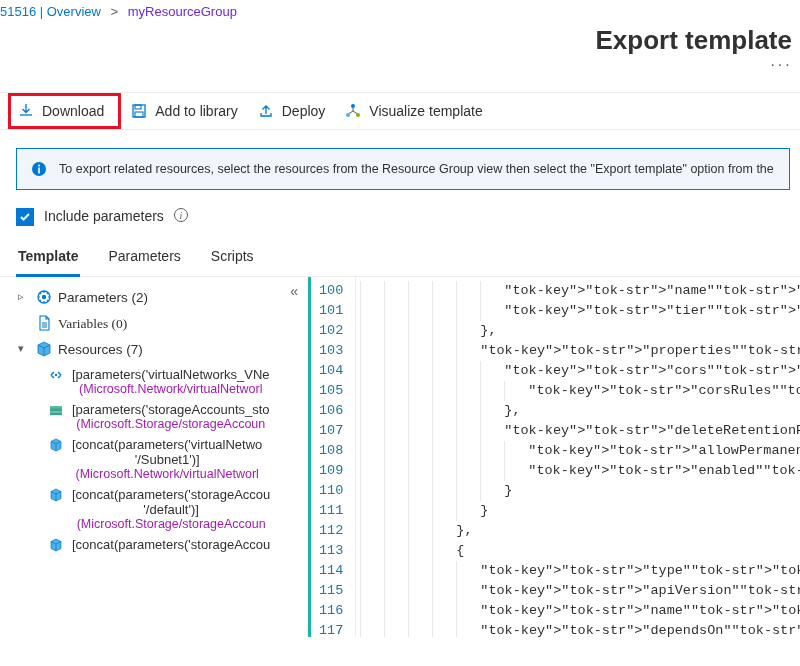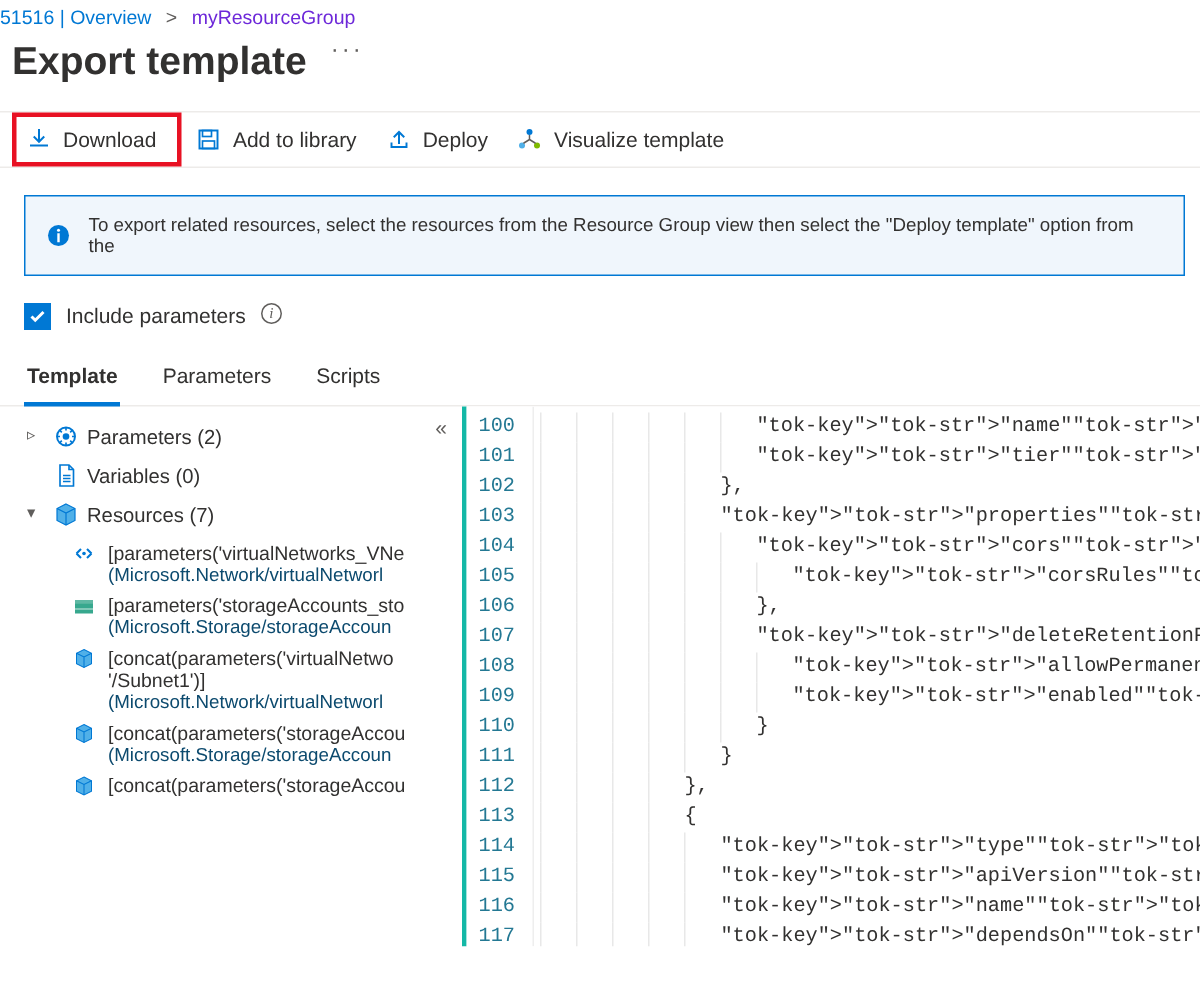--- a/index.html
+++ b/index.html
@@ -14,22 +14,23 @@
   }
   .breadcrumb {
     padding: 4px 0 2px 0;
     font-size: 13px;
   }
   .breadcrumb a { color: #0078d4; text-decoration: none; cursor: pointer; }
   .breadcrumb .sep { color: #605e5c; margin: 0 6px; }
   .breadcrumb .current { color: #605e5c; }
   .page-title-row {
     display: flex;
-    align-items: flex-start;
+    align-items: flex-end;
     padding: 4px 8px 18px 8px;
+    flex-direction: column;
   }
   .page-title {
     font-size: 26px;
     font-weight: 600;
     color: #323130;
   }
   .ellipsis {
     margin-left: 16px;
     color: #605e5c;
     font-size: 16px;
@@ -136,23 +137,24 @@
     cursor: pointer;
     line-height: 1.35;
   }
   .tree-node .chev { width: 12px; display: inline-block; color: #605e5c; font-size: 11px; }
   .tree-icn { width: 16px; height: 16px; flex-shrink: 0; display: inline-flex; align-items: center; justify-content: center; }
   .tree-children { padding-left: 22px; }
   .resource-item {
     padding: 3px 0 3px 8px;
     font-size: 13px;
     cursor: pointer;
+    text-align: center;
   }
   .resource-item .line1 { color: #323130; }
-  .resource-item .line2 { color: #0c4a6e; font-size: 12.5px; }
+  .resource-item .line2 { color: #a21caf; font-size: 12.5px; }
   .resource-item .row { display: flex; gap: 8px; align-items: flex-start; }
   .code-panel {
     flex: 1;
     display: flex;
     font-family: Consolas, "Courier New", monospace;
     font-size: 13.5px;
     background: #fff;
     overflow: hidden;
     border-left: 3px solid #14b8a6;
   }
@@ -235,21 +237,21 @@
 </div>
 
 <div class="info-banner">
   <span class="info-icn">
     <svg width="16" height="16" viewBox="0 0 16 16">
         <circle cx="8" cy="8" r="7" fill="#0078d4"></circle>
         <circle cx="8" cy="4.5" r="1" fill="#fff"></circle>
         <rect x="7.2" y="6.5" width="1.6" height="6" fill="#fff"></rect>
       </svg>
   </span>
-  <span>To export related resources, select the resources from the Resource Group view then select the "Deploy template" option from the</span>
+  <span>To export related resources, select the resources from the Resource Group view then select the "Export template" option from the</span>
 </div>
 
 <div class="include-row">
   <span class="checkbox">
     <svg width="12" height="12" viewBox="0 0 12 12">
         <path d="M2 6l2.5 2.5L10 3" stroke="#fff" stroke-width="2" fill="none"></path>
       </svg>
   </span>
   <span>Include parameters</span>
   <span class="info-circle">i</span>
@@ -272,21 +274,21 @@
       <span class="tree-icn">
         <svg width="16" height="16" viewBox="0 0 16 16">
             <circle cx="8" cy="8" r="6" fill="none" stroke="#0078d4" stroke-width="1.3"></circle>
             <circle cx="8" cy="8" r="2.2" fill="#0078d4"></circle>
             <path d="M8 2v2M8 12v2M2 8h2M12 8h2M3.8 3.8l1.4 1.4M10.8 10.8l1.4 1.4M3.8 12.2l1.4-1.4M10.8 5.2l1.4-1.4" stroke="#0078d4" stroke-width="1.1"></path>
           </svg>
       </span>
       <span>Parameters (2)</span>
     </div>
 
-    <div class="tree-node" style="padding-left:18px;">
+    <div class="tree-node" style="padding-left:18px;font-family:Liberation Serif, serif;">
       <span class="tree-icn">
         <svg width="16" height="16" viewBox="0 0 16 16">
             <path d="M4 1h6l3 3v11H4z" fill="#fff" stroke="#0078d4" stroke-width="1.1"></path>
             <path d="M10 1v3h3" fill="none" stroke="#0078d4" stroke-width="1.1"></path>
             <path d="M6 8h5M6 10h5M6 12h5" stroke="#0078d4" stroke-width="1"></path>
           </svg>
       </span>
       <span>Variables (0)</span>
     </div>
 
@@ -349,20 +351,21 @@
         <div class="resource-item">
           <div class="row">
             <span class="tree-icn">
               <svg width="16" height="16" viewBox="0 0 16 16">
                 <path d="M8 2l5 2.5v7L8 14l-5-2.5v-7z" fill="#50b0e8" stroke="#0078d4" stroke-width="0.7"></path>
                 <path d="M3 4.5l5 2.5 5-2.5M8 7v7" stroke="#0078d4" stroke-width="0.7" fill="none"></path>
               </svg>
             </span>
             <div>
               <div class="line1">[concat(parameters('storageAccou</div>
+              <div class="line1">'/default')]</div>
               <div class="line2">(Microsoft.Storage/storageAccoun</div>
             </div>
           </div>
         </div>
         <div class="resource-item">
           <div class="row">
             <span class="tree-icn">
               <svg width="16" height="16" viewBox="0 0 16 16">
                 <path d="M8 2l5 2.5v7L8 14l-5-2.5v-7z" fill="#50b0e8" stroke="#0078d4" stroke-width="0.7"></path>
                 <path d="M3 4.5l5 2.5 5-2.5M8 7v7" stroke="#0078d4" stroke-width="0.7" fill="none"></path>

